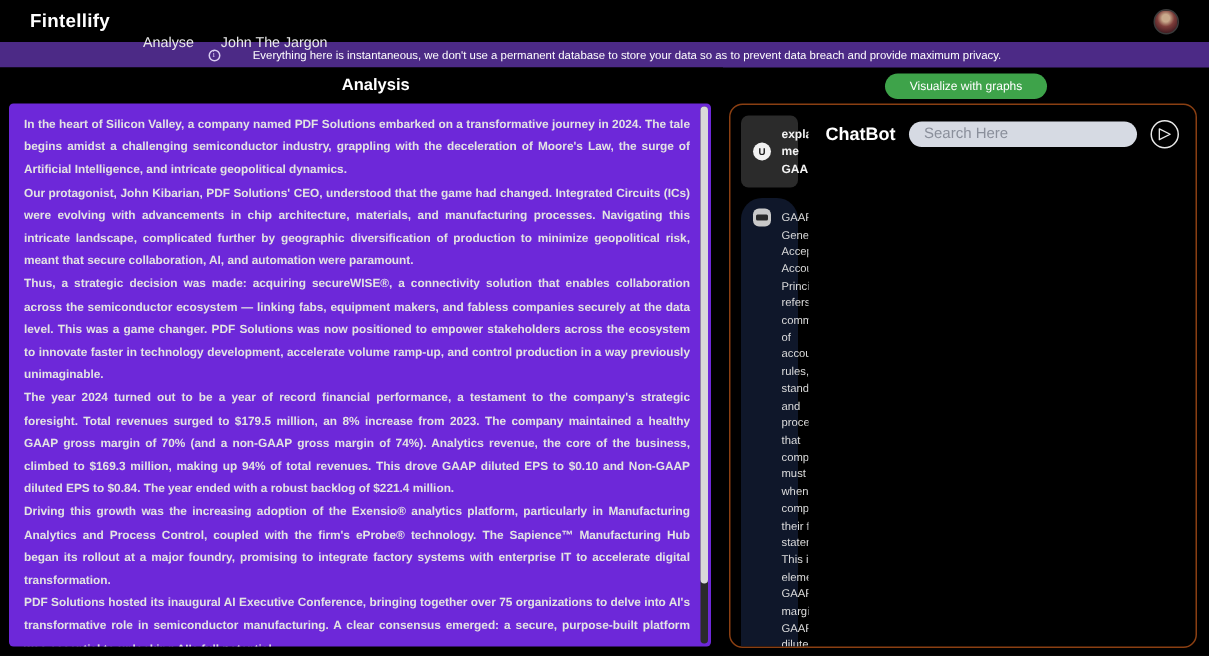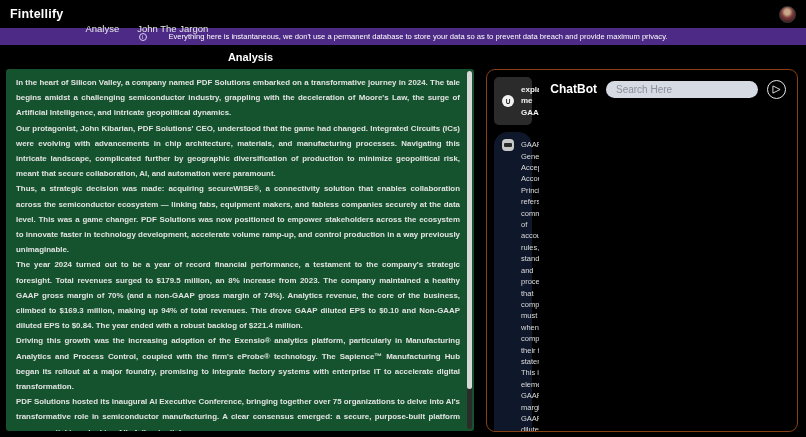--- a/index.html
+++ b/index.html
@@ -6,21 +6,21 @@
   html, body {
     width: 806px; height: 437px;
     background: #0a0a0a; overflow: hidden;
     font-family: "Liberation Sans", sans-serif;
   }
   #app { position: relative; width: 806px; height: 437px; background: #000; }
 
   
   #topbar {
     height: 28px; background: #000;
-    display: flex; align-items: center; padding: 0 10px;
+    display: flex; align-items: center; padding: 0 20px;
   }
   #brand {
     color: #fff; font-size: 12.5px; font-weight: bold;
     letter-spacing: .2px; margin-right: 22px;
   }
   .navlink {
     color: #e9e9e9; font-size: 9.5px; margin-right: 18px;
     cursor: pointer; white-space: nowrap; margin-top: 28px;
   }
   #avatar {
@@ -50,21 +50,21 @@
   }
 
   
   #left { width: 482px; position: relative; background: #000; padding-left: 19px; }
   #analysis-head {
     height: 24px; display: flex; align-items: center; justify-content: center;
   }
   #analysis-title { color: #fff; font-size: 11px; font-weight: bold; }
   #article-wrap {
     position: absolute; top: 24px; left: 6px; right: 8px; bottom: 6px;
-    background: #14532d; border-radius: 3px; overflow: hidden;
+    background: #6d28d9; border-radius: 3px; overflow: hidden;
   }
   #article {
     position: absolute; inset: 0; padding: 6px 14px 6px 10px;
     overflow: hidden;
   }
   #article p {
     color: #e3e3e3; font-size: 7.9px; line-height: 15.2px;
     text-align: justify; font-weight: bold; margin-bottom: 0;
   }
   #scrollbar {
@@ -160,20 +160,23 @@
             <p>Driving this growth was the increasing adoption of the Exensio® analytics platform, particularly in Manufacturing Analytics and Process Control, coupled with the firm's eProbe® technology. The Sapience™ Manufacturing Hub began its rollout at a major foundry, promising to integrate factory systems with enterprise IT to accelerate digital transformation.</p>
             <p>PDF Solutions hosted its inaugural AI Executive Conference, bringing together over 75 organizations to delve into AI's transformative role in semiconductor manufacturing. A clear consensus emerged: a secure, purpose-built platform was essential to unlocking AI's full potential.</p>
           </div>
         <div id="scrollbar">
           <div id="scroll-thumb"></div>
         </div>
       </div>
     </div>
 
     <div id="right">
+      <div id="viz-row">
+        <button id="viz-btn">Visualize with graphs</button>
+      </div>
 
       <div id="chat-panel">
         <div id="messages">
             <div class="msg user">
               <div class="av user">U</div>
               <div class="msg-text">explain me GAAP</div>
             </div>
             <div class="msg bot">
               <div class="av bot"></div>
               <div class="msg-text">GAAP, or Generally Accepted Accounting Principles, refers to a common set of accounting rules, standards, and procedures that companies must follow when compiling their financial statements. This includes elements like GAAP gross margin and GAAP diluted EPS, both of which are financial metrics reported by PDF Solutions. These principles are essential for ensuring consistency and comparability in financial reporting, enabling investors and stakeholders to accurately assess a company's financial performance and position.</div>

